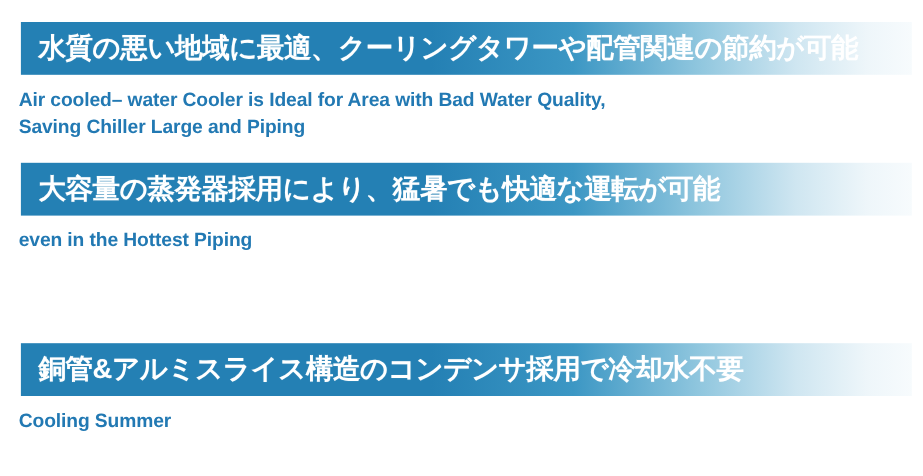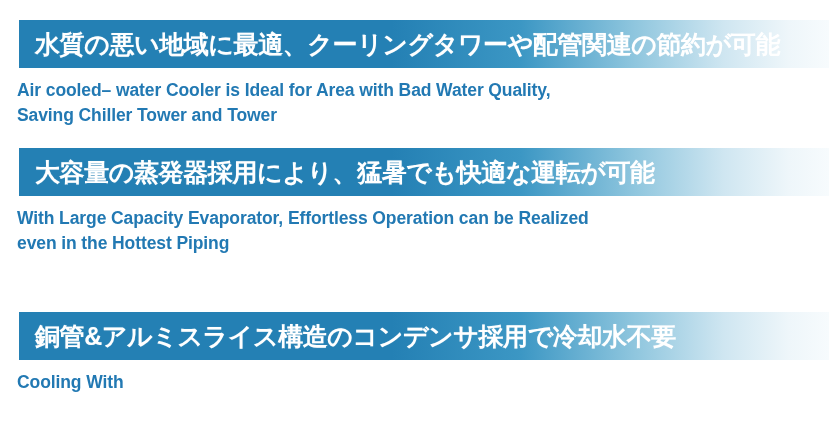--- a/index.html
+++ b/index.html
@@ -84,36 +84,35 @@
 <body>
 
 <div class="sheet">
 
   <div class="feature-block" id="block-0">
     <div class="banner">
       <div class="banner-title">水質の悪い地域に最適、クーリングタワーや配管関連の節約が可能</div>
     </div>
     <div class="subtitle">
       <span class="subtitle-line">Air cooled– water Cooler is Ideal for Area with Bad Water Quality,</span>
-      <span class="subtitle-line">Saving Chiller Tower and Tower</span>
+      <span class="subtitle-line">Saving Chiller Large and Piping</span>
     </div>
   </div>
 
   <div class="feature-block" id="block-1">
     <div class="banner">
       <div class="banner-title">大容量の蒸発器採用により、猛暑でも快適な運転が可能</div>
     </div>
     <div class="subtitle">
-      <span class="subtitle-line">With Large Capacity Evaporator, Effortless Operation can be Realized</span>
       <span class="subtitle-line">even in the Hottest Piping</span>
     </div>
   </div>
 
   <div class="feature-block" id="block-2">
     <div class="banner">
       <div class="banner-title">銅管&amp;アルミスライス構造のコンデンサ採用で冷却水不要</div>
     </div>
     <div class="subtitle">
-      <span class="subtitle-line">Cooling With</span>
+      <span class="subtitle-line">Cooling Summer</span>
     </div>
   </div>
 
 </div>
 
 </body></html>

